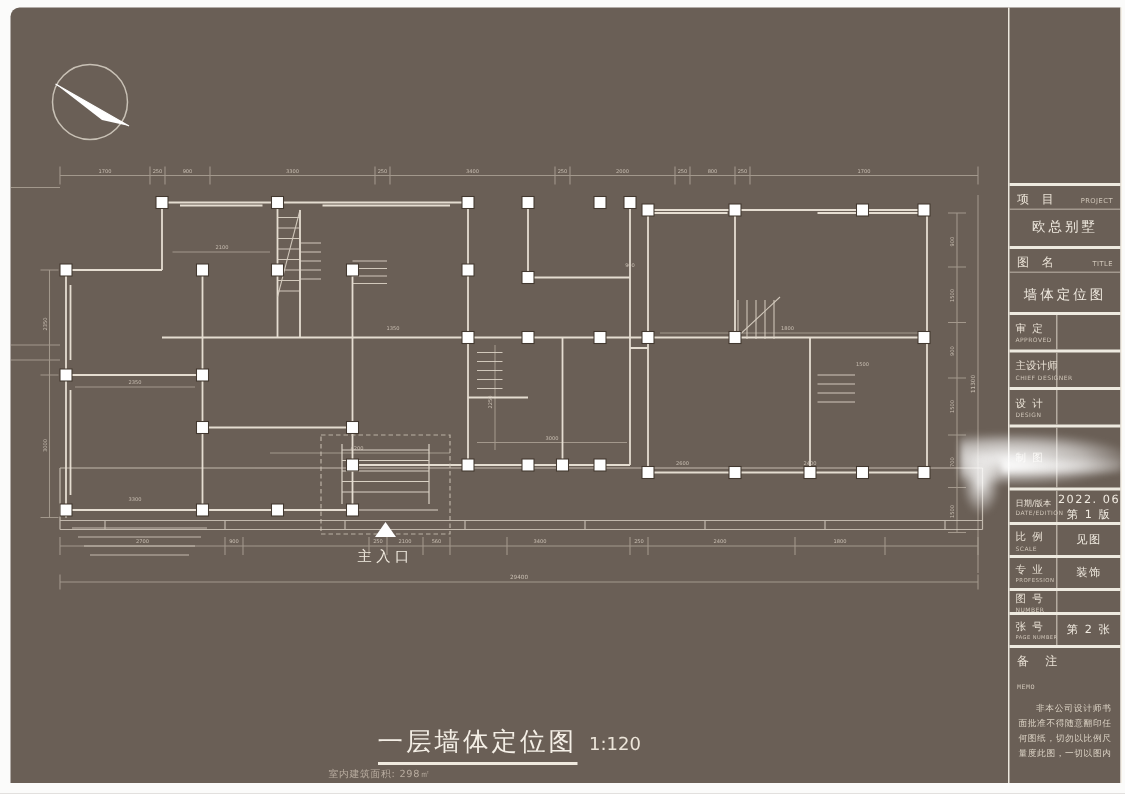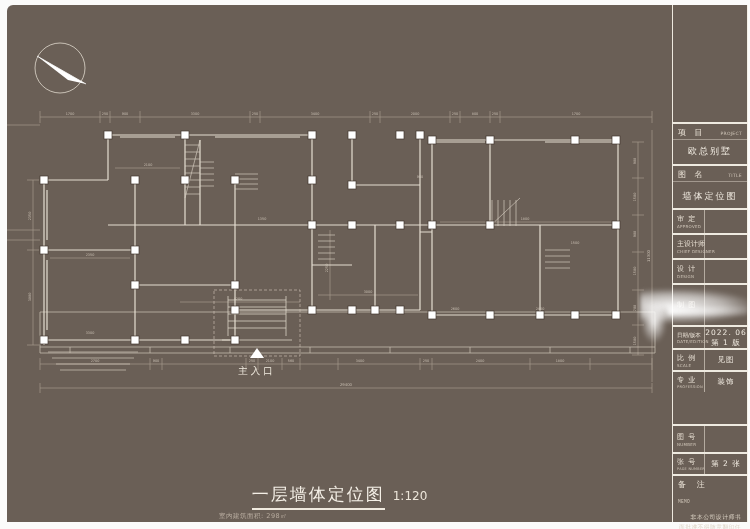--- a/index.html
+++ b/index.html
@@ -289,21 +289,21 @@
         <div class="cell" style="height:22px;">
           <div class="split">
               <div class="lab">
             <span class="cn">专 业</span>
             <span class="en" style="font-size:3.6px;">PROFESSION</span>
           </div>
               <div class="v">装饰</div>
             </div>
         </div>
 
-        <div class="cell" style="height:28px;margin-top:32px;">
+        <div class="cell" style="height:16px;">
           <div class="split">
               <div class="lab">
             <span class="cn">图 号</span>
             <span class="en">NUMBER</span>
           </div>
               <div class="v"></div>
             </div>
         </div>
 
         <div class="cell" style="height:22px;">

